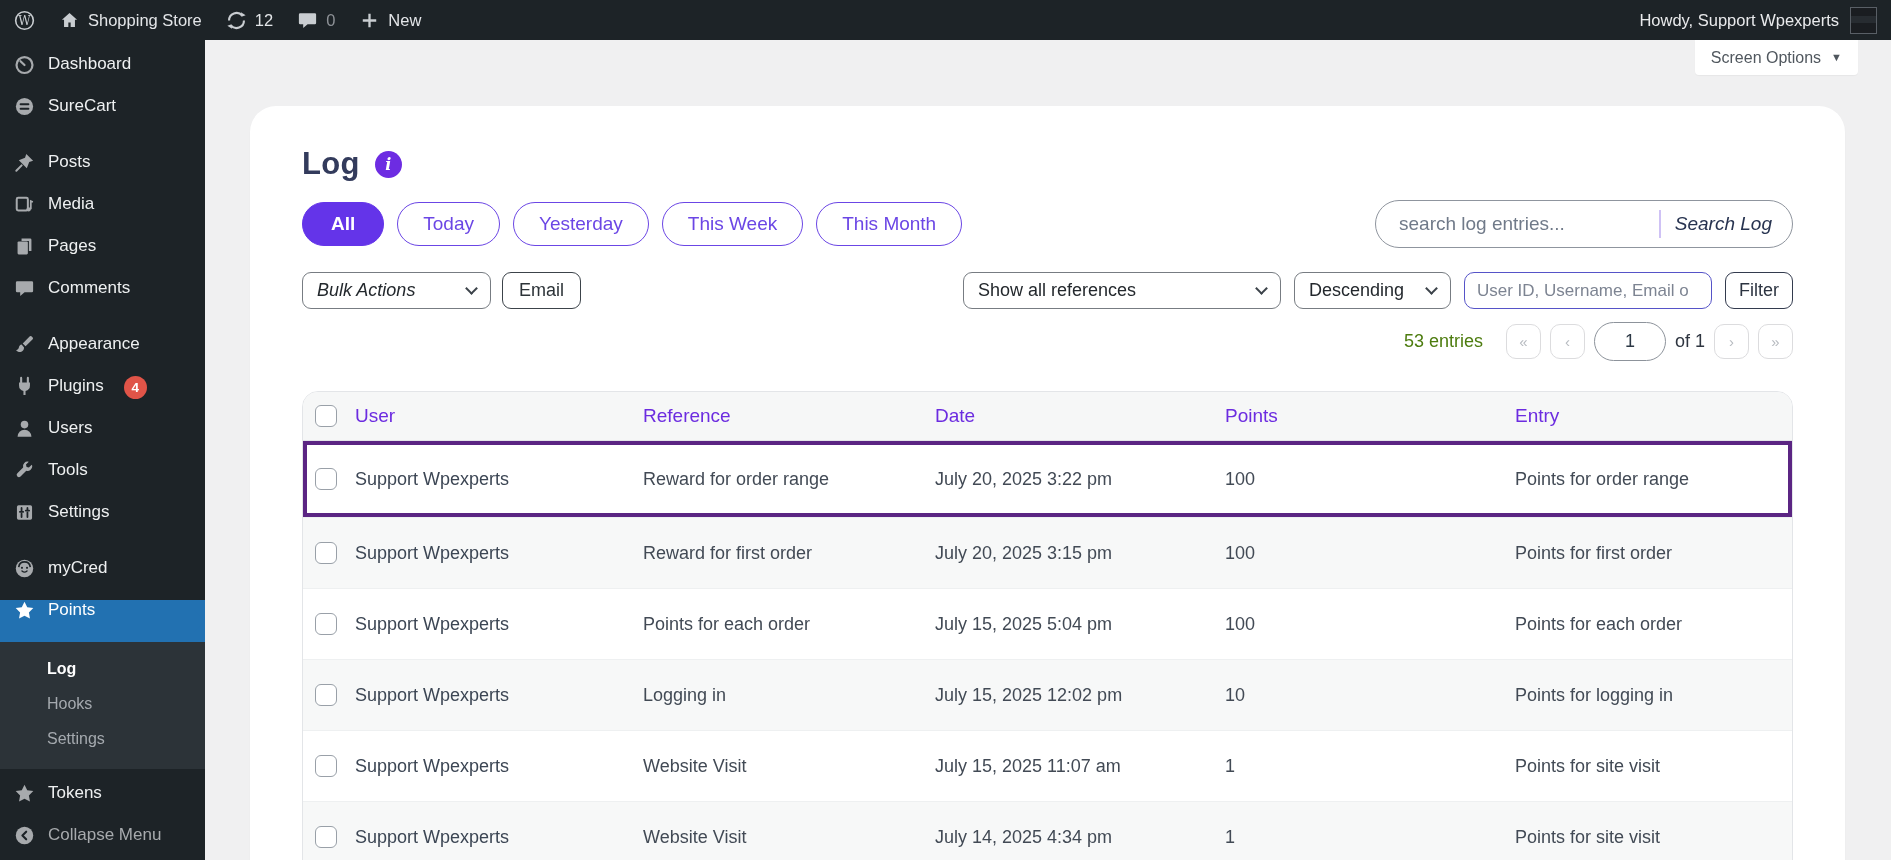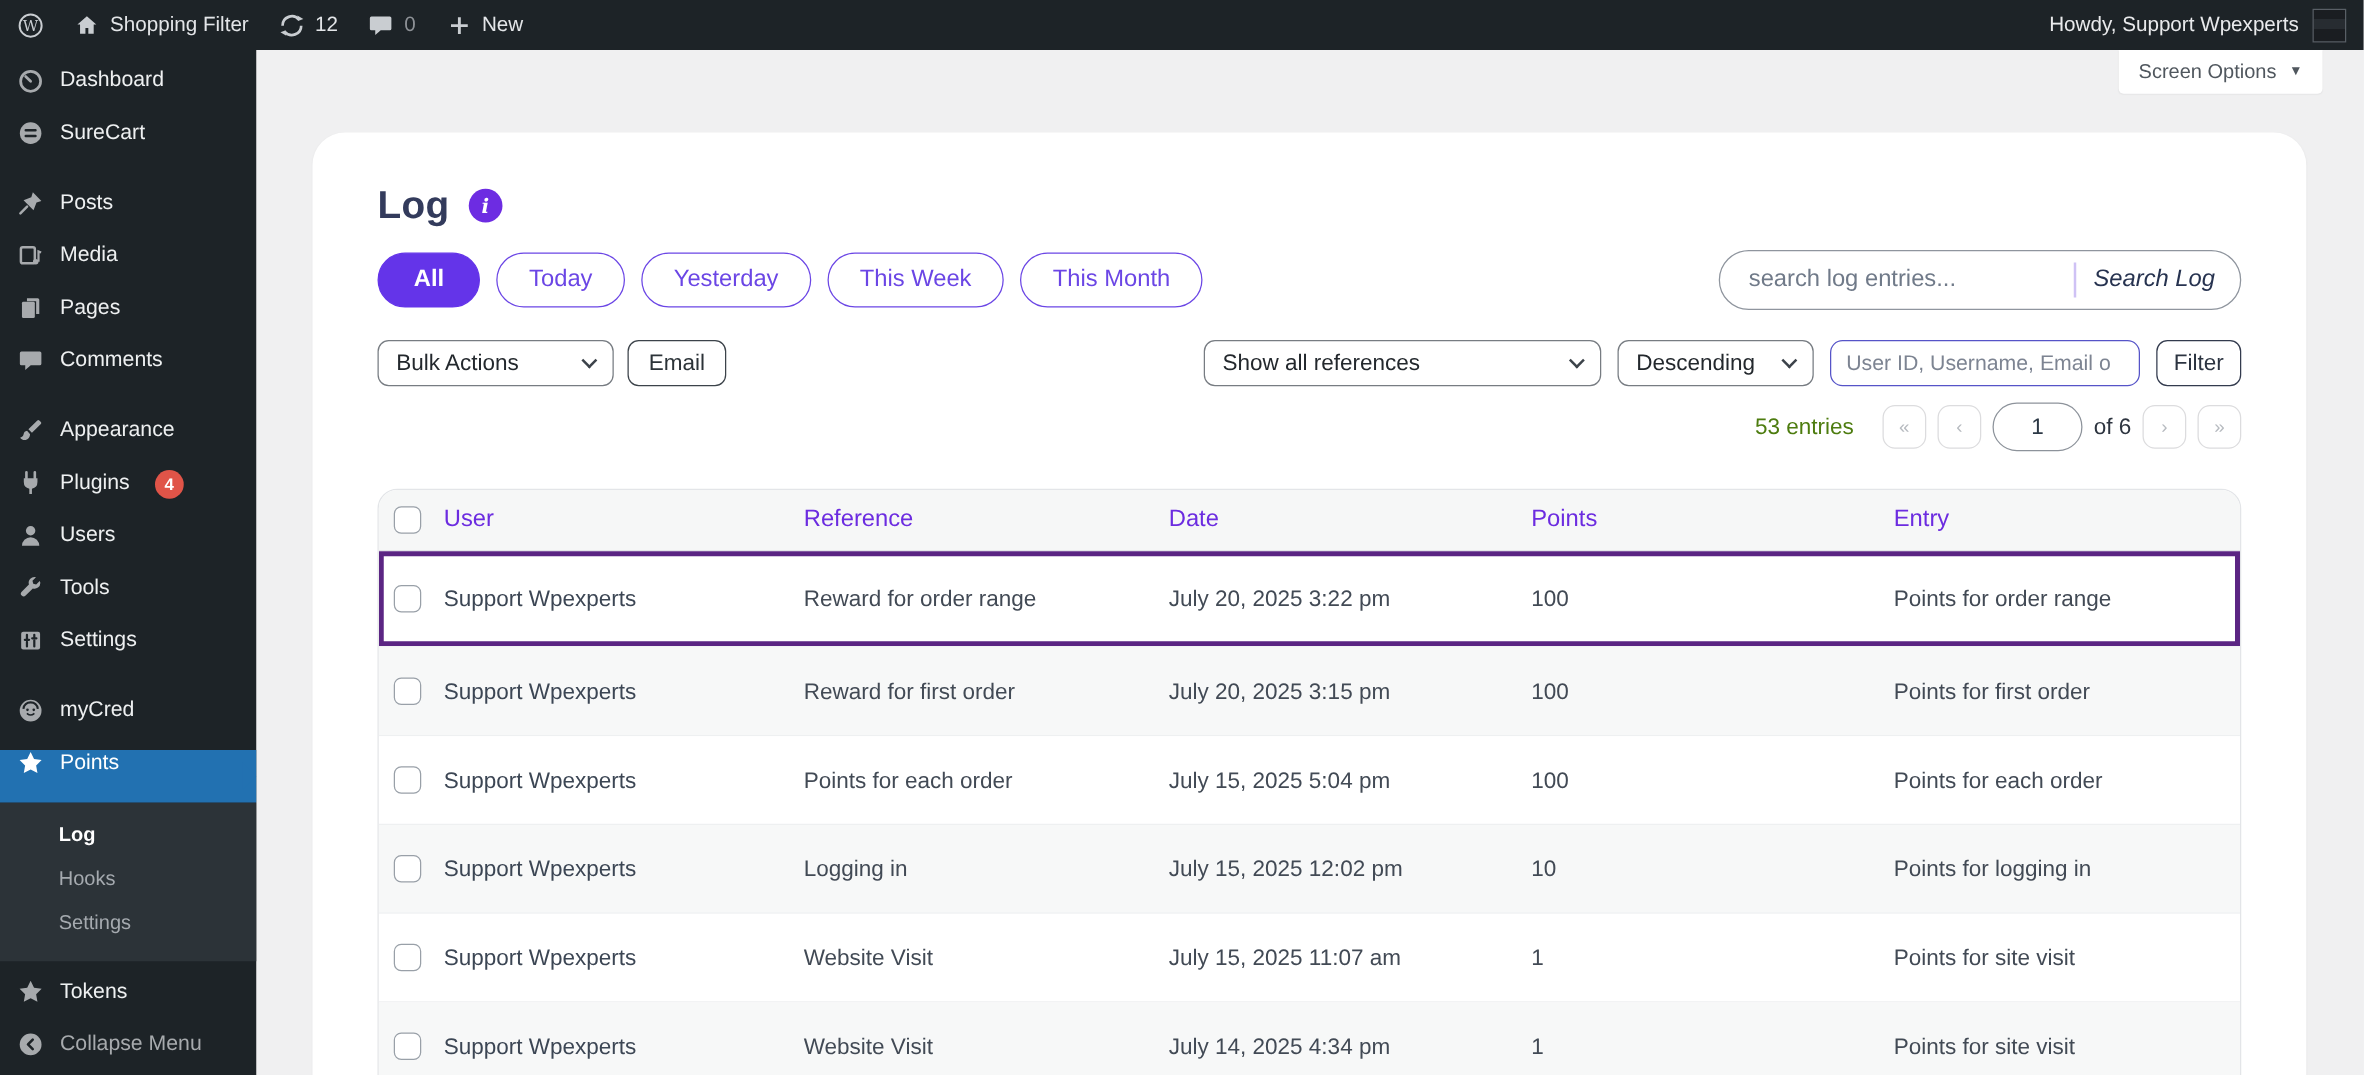--- a/index.html
+++ b/index.html
@@ -68,21 +68,21 @@
   .search-btn { border:0; background:none; padding:0 20px 0 14px; font-size:19px; color:#273350;
     font-weight:500; font-family:inherit; cursor:pointer;font-style:italic; }
 
   .controls-row { margin-top:24px; display:flex; justify-content:space-between; align-items:center; }
   .ctrl-left { display:flex; gap:11px; align-items:center; }
   .ctrl-right { display:flex; gap:13px; align-items:center; }
   .select { height:37px; border:1px solid #777c82; border-radius:9px; background:#fff; display:flex;
     align-items:center; padding:0 14px; font-size:18px; color:#23282d; cursor:pointer; }
   .chev { width:9px; height:9px; border-right:2px solid #3c434a; border-bottom:2px solid #3c434a;
     transform:rotate(45deg); margin-left:auto; margin-top:-4px; flex:none; }
-  .sel-bulk { width:189px; } .sel-refs { width:318px; } .sel-order { width:157px; }
+  .sel-bulk { width:189px;font-style:italic; } .sel-refs { width:318px; } .sel-order { width:157px; }
   .btn-apply { height:37px; padding:0 16px; border:1px solid #3c434a; border-radius:9px; background:#fff;
     font-size:18px; color:#2c3338; font-family:inherit; cursor:pointer; }
   .user-filter { width:248px; height:37px; border:1px solid #5654c8; border-radius:10px; padding:0 12px;
     font-size:17px; color:#3c4654; font-family:Liberation Sans, sans-serif; outline:none; }
   .user-filter::placeholder { color:#7d8492; }
   .btn-filter { height:37px; padding:0 13px; border:1.5px solid #333b4e; border-radius:9px; background:#fff;
     font-size:18px; color:#2c3441; font-weight:500; font-family:inherit; cursor:pointer; }
 
   .pagination-row { margin-top:13px; display:flex; justify-content:flex-end; align-items:center; gap:9px; }
   .entries { font-size:18px; color:#4d7c0f; margin-right:14px; }
@@ -115,21 +115,21 @@
             <text x="10" y="14" font-size="11.5" text-anchor="middle" font-family="DejaVu Serif,serif" fill="currentColor">W</text>
           </svg>
       </span>
     </span>
     <span class="ab-item">
       <span class="ab-icon">
         <svg viewBox="0 0 20 20">
             <path d="M10 2.8 2.8 9.2h2v7h4.1v-4.4h2.2v4.4h4.1v-7h2z" fill="currentColor"></path>
           </svg>
       </span>
-      <span>Shopping Filter</span>
+      <span>Shopping Store</span>
     </span>
     <span class="ab-item">
       <span class="ab-icon">
         <svg viewBox="0 0 20 20">
             <path d="M16.1 10a6.1 6.1 0 0 1-10.7 4l-1.6 1.3A8.1 8.1 0 0 0 18.1 10z" fill="currentColor"></path>
             <path d="M3.9 10a6.1 6.1 0 0 1 10.7-4l1.6-1.3A8.1 8.1 0 0 0 1.9 10z" fill="currentColor"></path>
             <path d="M14.2 2.2l.5 4.3 4-1.6z" fill="currentColor"></path>
             <path d="M5.8 17.8l-.5-4.3-4 1.6z" fill="currentColor"></path>
           </svg>
       </span>
@@ -353,21 +353,21 @@
         <input class="user-filter" placeholder="User ID, Username, Email o" style="">
         <button class="btn-filter">Filter</button>
       </div>
     </div>
 
     <div class="pagination-row">
       <span class="entries">53 entries</span>
       <button class="page-btn">«</button>
       <button class="page-btn">‹</button>
       <input class="page-input" value="1" style="">
-      <span class="of-label">of 6</span>
+      <span class="of-label">of 1</span>
       <button class="page-btn">›</button>
       <button class="page-btn">»</button>
     </div>
 
     <div class="log-table">
       <div class="t-header t-grid" id="t-header">
           <div>
             <div class="checkbox"></div>
           </div>
           <span>User</span>

